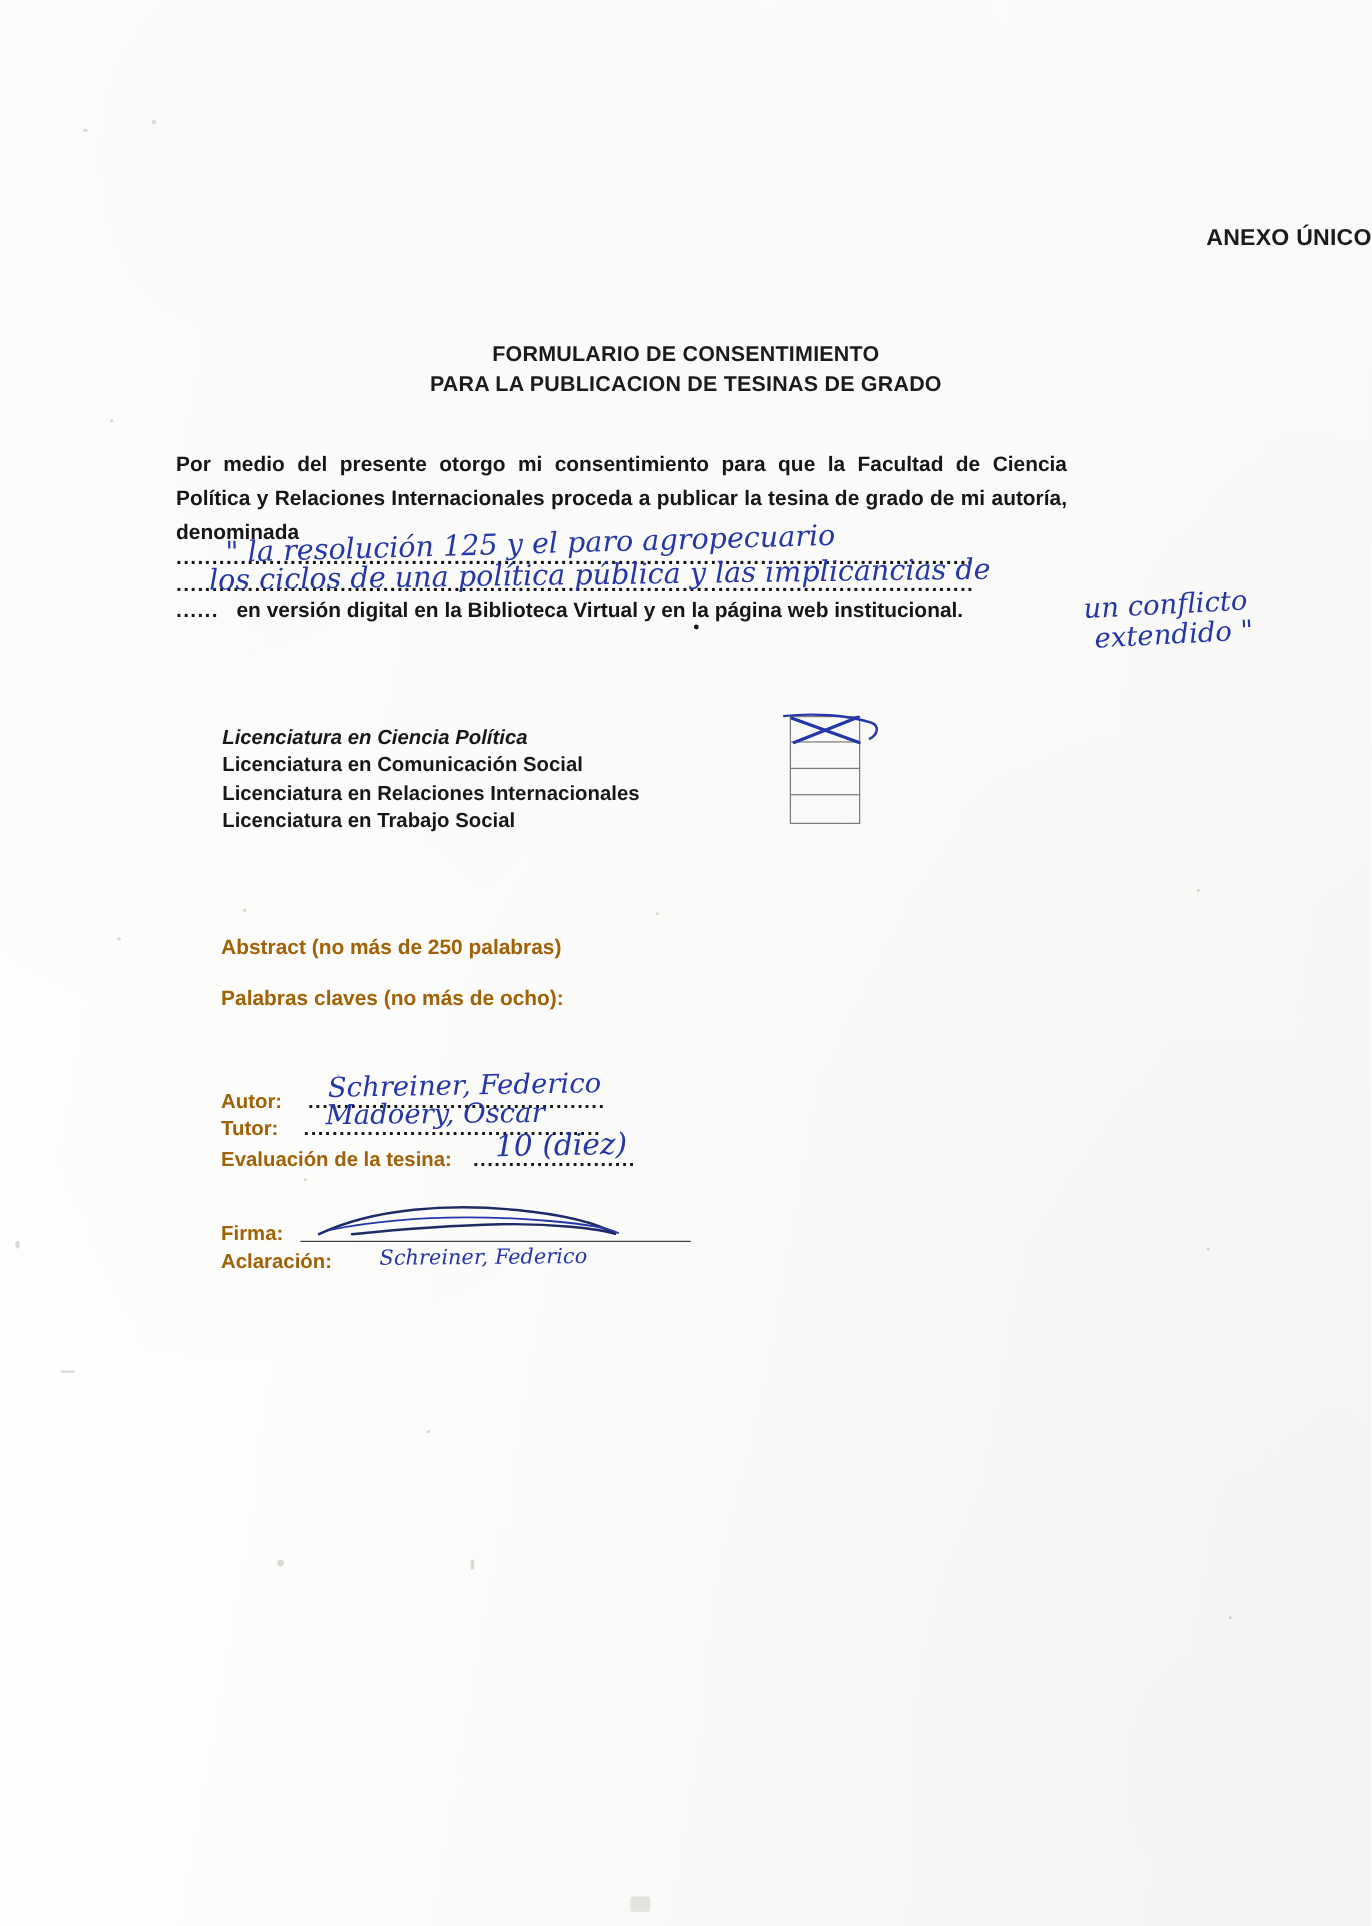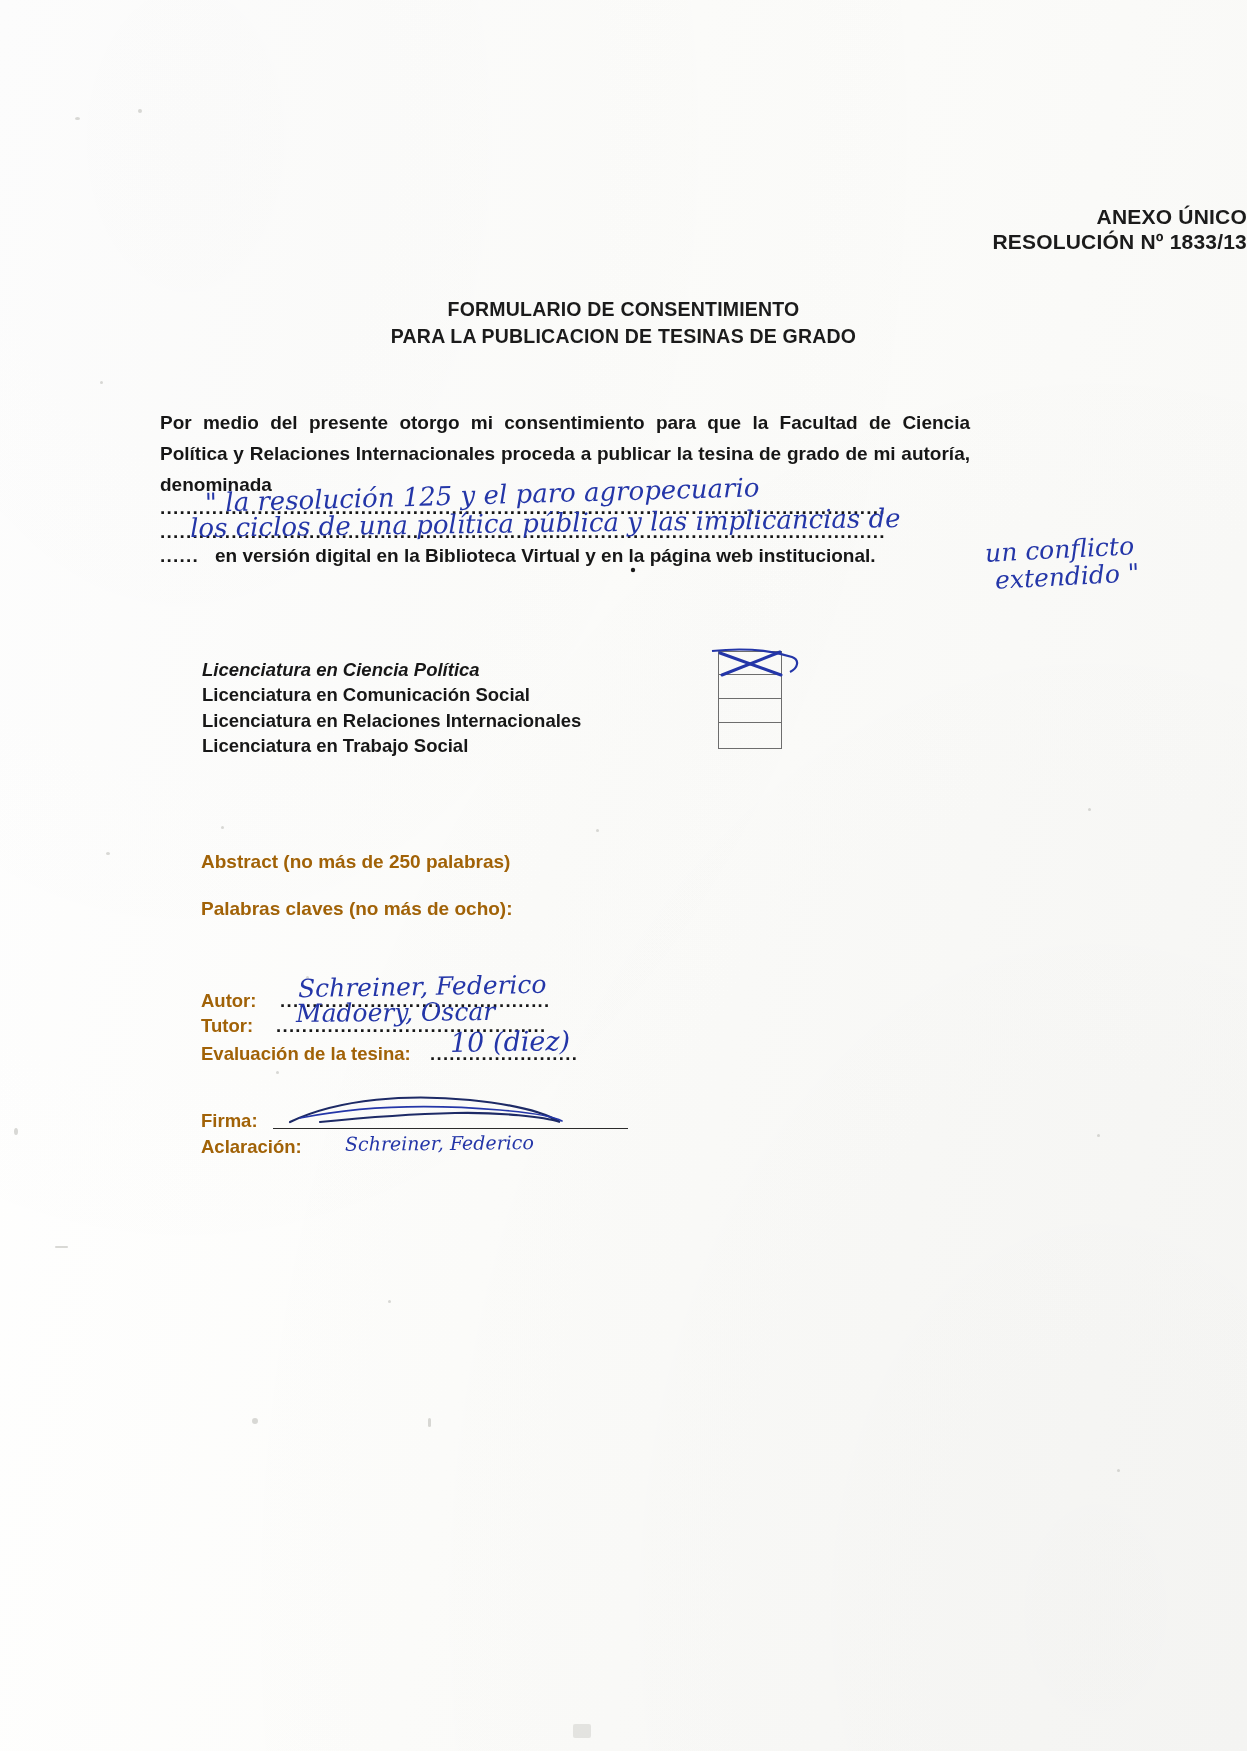--- a/index.html
+++ b/index.html
@@ -42,20 +42,21 @@
   .center-block {
     width: 100%;
     text-align: center;
   }
   .t-title {
     font-size: 21px;
     text-align: right;
   }
   .t-sub {
     font-size: 19.5px;
+    margin-top: 13px;
   }
   .body-para {
     position: absolute;
     left: 160px;
     width: 810px;
     font-size: 19px;
     font-weight: bold;
     color: #161616;
     line-height: 31px;
     text-align: justify;
@@ -140,21 +141,20 @@
   <div class="speck" style="left:1097px;top:1134px;width:3px;height:3px;"></div>
   <div class="speck" style="left:14px;top:1128px;width:4px;height:7px;"></div>
   <div class="speck" style="left:55px;top:1246px;width:13px;height:2px;border-radius:1px;"></div>
   <div class="speck" style="left:388px;top:1300px;width:3px;height:3px;"></div>
   <div class="speck" style="left:252px;top:1418px;width:6px;height:6px;"></div>
   <div class="speck" style="left:428px;top:1418px;width:3px;height:9px;border-radius:2px;"></div>
   <div class="speck" style="left:1117px;top:1469px;width:3px;height:3px;"></div>
   <div class="speck" style="left:573px;top:1724px;width:18px;height:14px;border-radius:2px;opacity:0.35;"></div>
 
   <div class="doc-text t-title center-block" style="top:205px;">ANEXO ÚNICO</div>
-  <div class="doc-text t-title center-block" style="top:230px;">RESOLUCIÓN Nº 1833/13</div>
 
   <div class="doc-text t-sub center-block" style="top:298px;">FORMULARIO DE CONSENTIMIENTO</div>
   <div class="doc-text t-sub center-block" style="top:325px;">PARA LA PUBLICACION DE TESINAS DE GRADO</div>
 
   <div class="body-para" style="top:407px;">Por medio del presente otorgo mi consentimiento para que la Facultad de Ciencia Política y Relaciones Internacionales proceda a publicar la tesina de grado de mi autoría, denominada</div>
 
   <div class="dotted-line" style="left:160px;top:497px;width:812px;">................................................................................................................</div>
   <div class="dotted-line" style="left:160px;top:521px;width:812px;">................................................................................................................</div>
   <div class="dotted-line" style="left:160px;top:545px;">......</div>
   <div class="dotted-line" style="left:215px;top:545px;letter-spacing:0;">en versión digital en la Biblioteca Virtual y en la página web institucional.</div>

